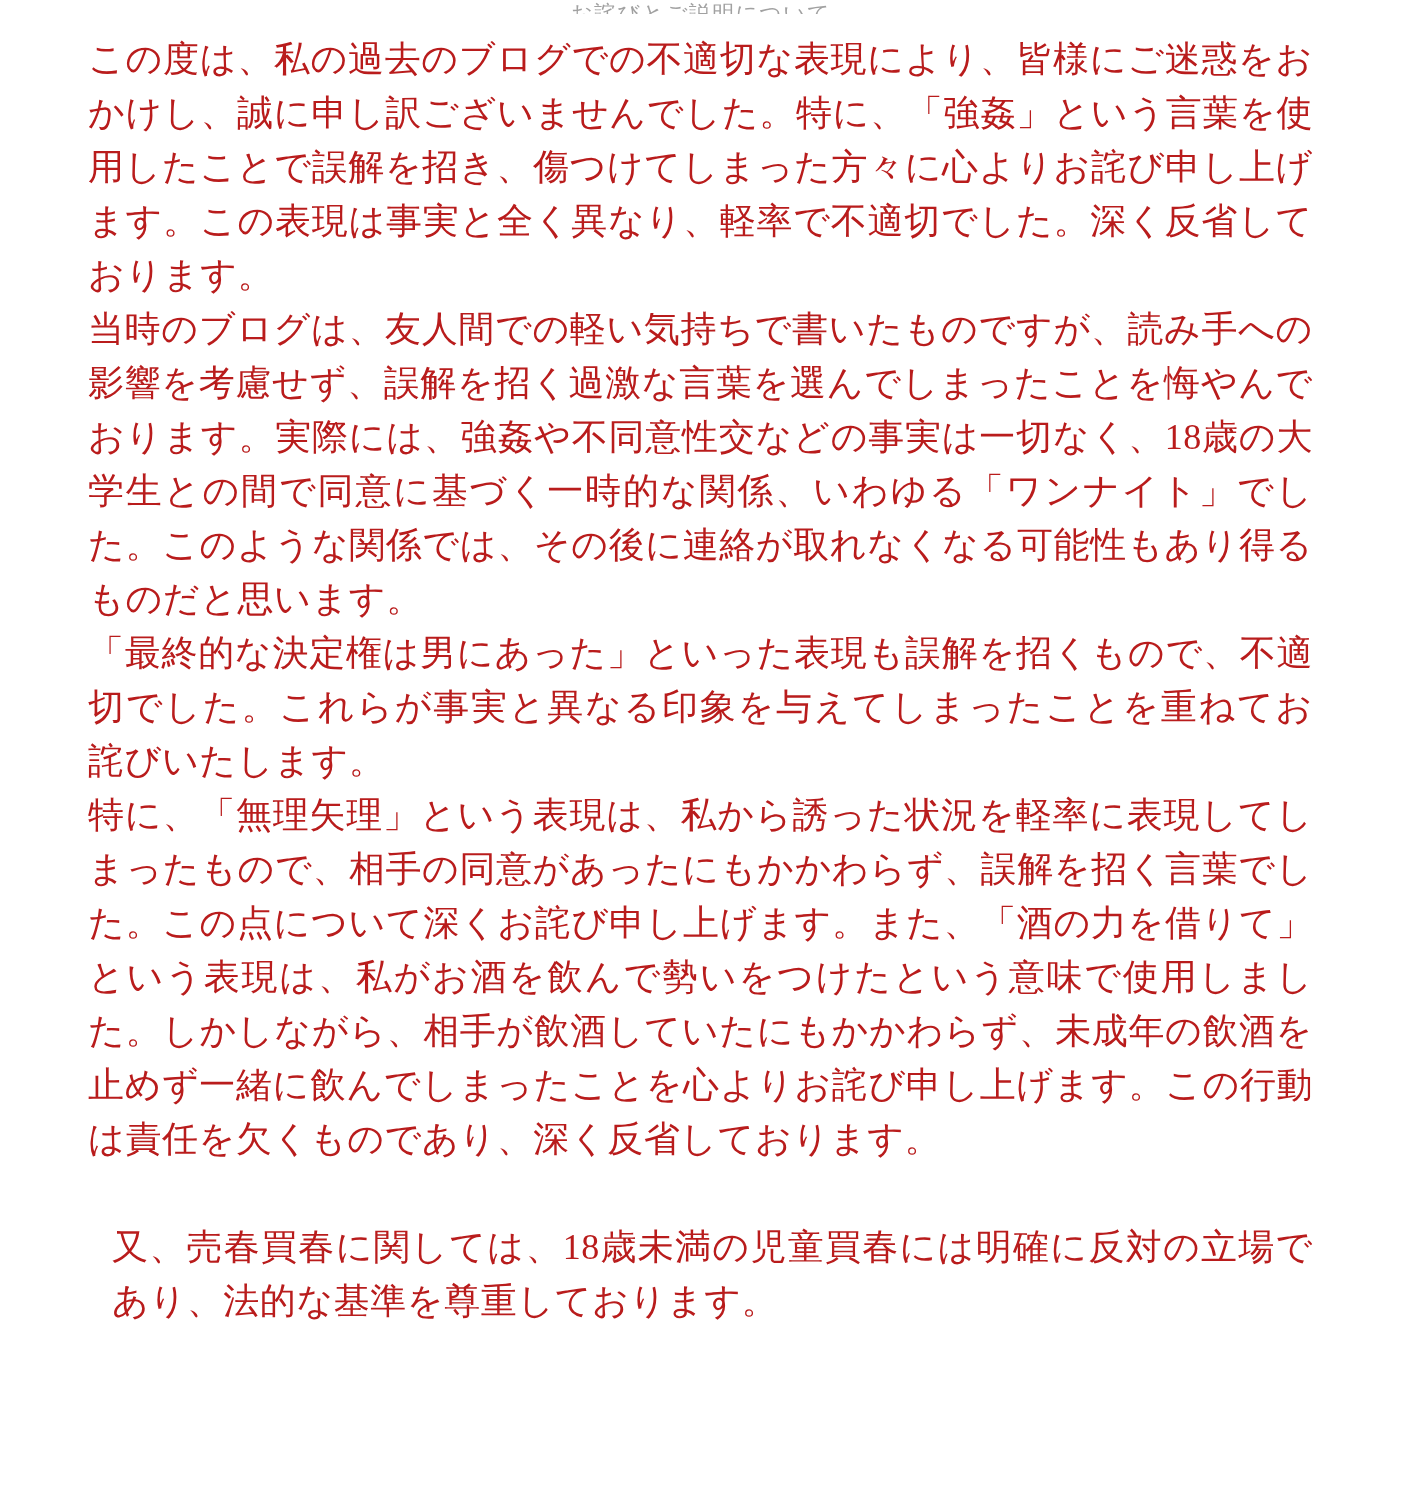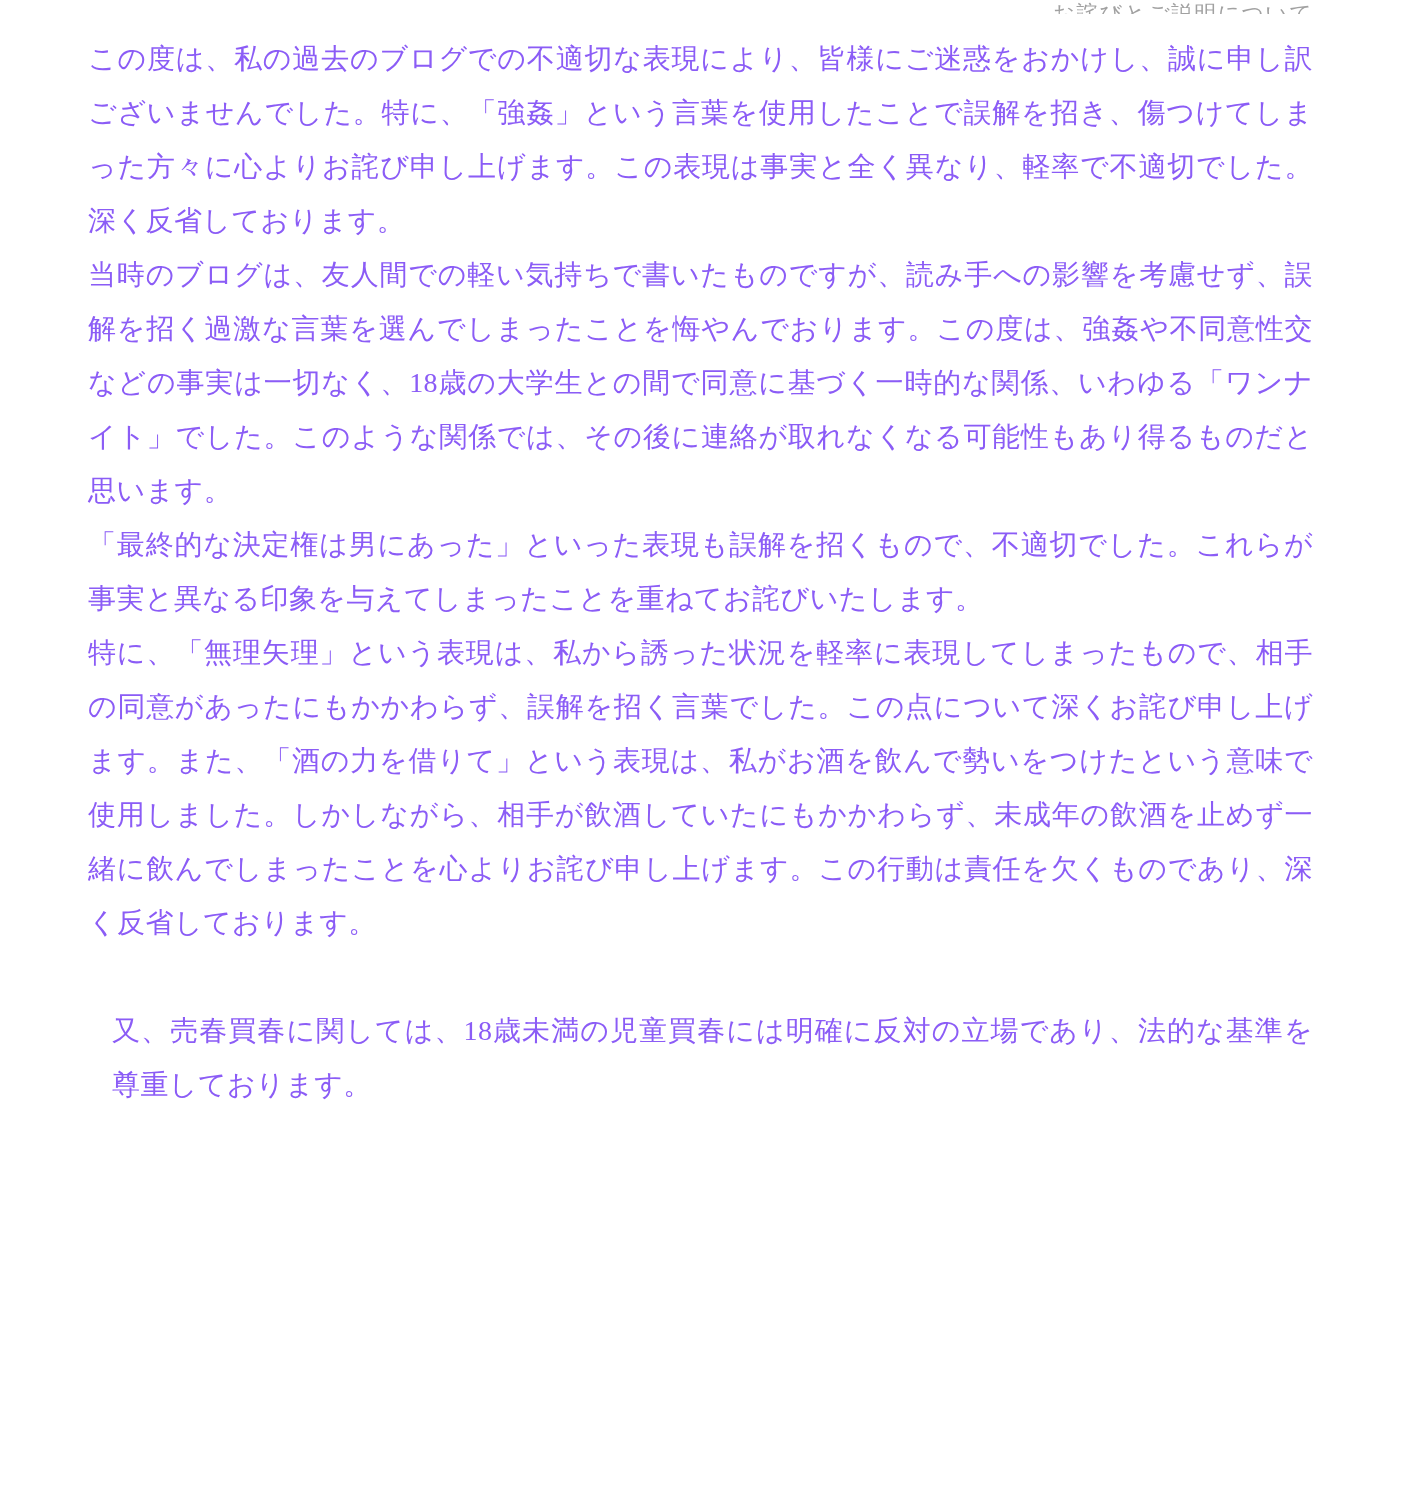--- a/index.html
+++ b/index.html
@@ -16,35 +16,35 @@
   .page {
     width: 1409px;
     min-height: 1499px;
     box-sizing: border-box;
     padding: 0 96px 0 88px;
     background: #fff;
   }
   .clipped-title {
     height: 14px;
     overflow: hidden;
-    text-align: right;
+    text-align: center;
     color: #555;
     font-size: 22px;
     line-height: 28px;
     letter-spacing: 0.06em;
     opacity: 0.55;
     margin: 0;
   }
   .doc-body {
-    font-size: 28px;
+    font-size: 36px;
     line-height: 54px;
     letter-spacing: 0.015em;
     text-align: justify;
     text-justify: inter-ideograph;
-    color: #8b5cf6;
+    color: #b91c1c;
   }
   .doc-body p {
     margin: 0;
   }
   .doc-body p.spacer-before {
     margin-top: 54px;
     margin-left: 24px;
   }
   .para-first {
     margin-top: 18px !important;
@@ -52,19 +52,19 @@
 </style>
 </head>
 <body>
 
 <div class="page">
 
   <div class="clipped-title">お詫びとご説明について</div>
 
   <div class="doc-body">
     <p class="para-first">この度は、私の過去のブログでの不適切な表現により、皆様にご迷惑をおかけし、誠に申し訳ございませんでした。特に、「強姦」という言葉を使用したことで誤解を招き、傷つけてしまった方々に心よりお詫び申し上げます。この表現は事実と全く異なり、軽率で不適切でした。深く反省しております。</p>
-    <p>当時のブログは、友人間での軽い気持ちで書いたものですが、読み手への影響を考慮せず、誤解を招く過激な言葉を選んでしまったことを悔やんでおります。この度は、強姦や不同意性交などの事実は一切なく、18歳の大学生との間で同意に基づく一時的な関係、いわゆる「ワンナイト」でした。このような関係では、その後に連絡が取れなくなる可能性もあり得るものだと思います。</p>
+    <p>当時のブログは、友人間での軽い気持ちで書いたものですが、読み手への影響を考慮せず、誤解を招く過激な言葉を選んでしまったことを悔やんでおります。実際には、強姦や不同意性交などの事実は一切なく、18歳の大学生との間で同意に基づく一時的な関係、いわゆる「ワンナイト」でした。このような関係では、その後に連絡が取れなくなる可能性もあり得るものだと思います。</p>
     <p>「最終的な決定権は男にあった」といった表現も誤解を招くもので、不適切でした。これらが事実と異なる印象を与えてしまったことを重ねてお詫びいたします。</p>
     <p>特に、「無理矢理」という表現は、私から誘った状況を軽率に表現してしまったもので、相手の同意があったにもかかわらず、誤解を招く言葉でした。この点について深くお詫び申し上げます。また、「酒の力を借りて」という表現は、私がお酒を飲んで勢いをつけたという意味で使用しました。しかしながら、相手が飲酒していたにもかかわらず、未成年の飲酒を止めず一緒に飲んでしまったことを心よりお詫び申し上げます。この行動は責任を欠くものであり、深く反省しております。</p>
     <p class="spacer-before">又、売春買春に関しては、18歳未満の児童買春には明確に反対の立場であり、法的な基準を尊重しております。</p>
   </div>
 
 </div>
 
 </body></html>

